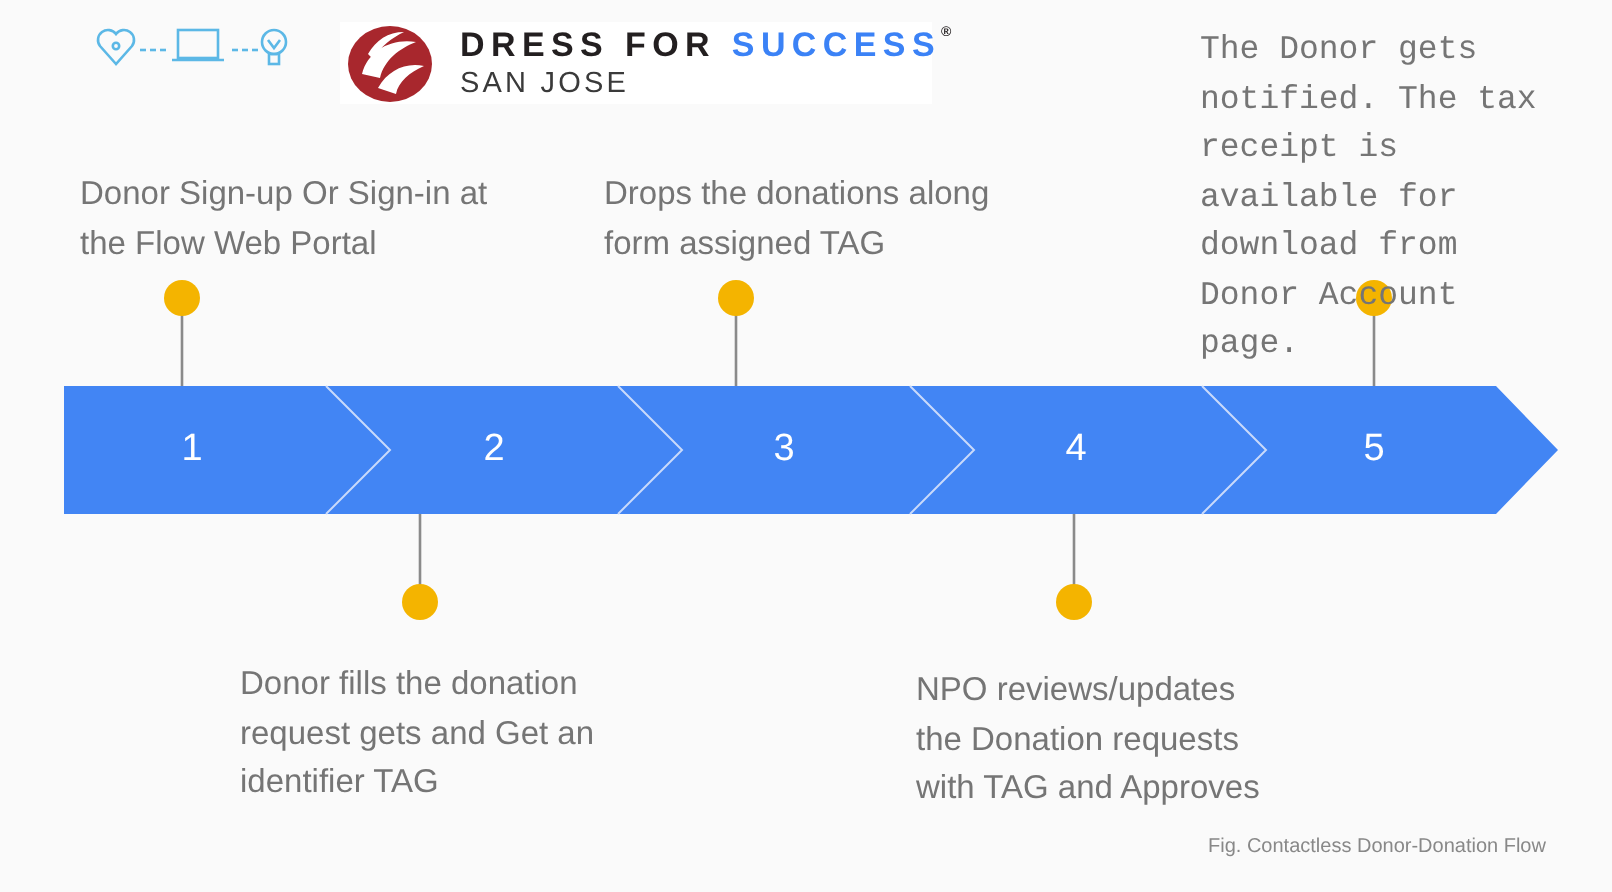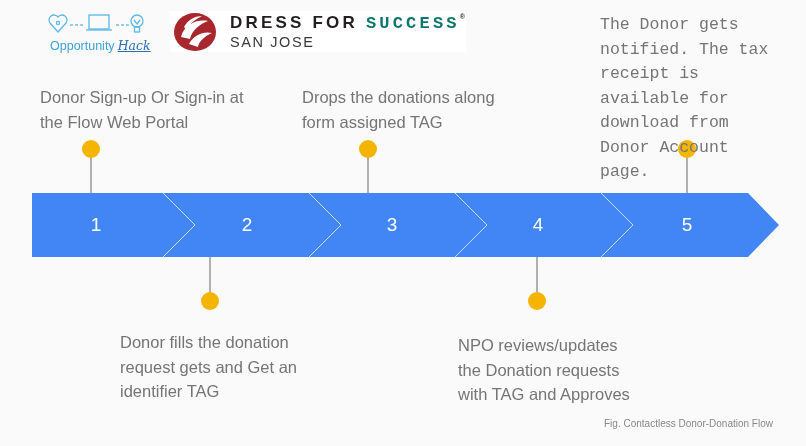--- a/index.html
+++ b/index.html
@@ -15,21 +15,21 @@
     font-size: 12.5px; color: #3aa3dc; white-space: nowrap;
   }
   .oh-hack { font-family: "DejaVu Serif", serif; font-style: italic; color: #2d6fb3; text-decoration: underline; margin-left: 3px; }
   .logo-dfs {
     left: 170px; top: 11px; width: 296px; height: 41px; background: #ffffff;
   }
   .dfs-top {
     position: absolute; left: 60px; top: 2px; font-size: 17px; font-weight: bold;
     letter-spacing: 3.2px; white-space: nowrap; color: #231f20;
   }
-  .dfs-top .red { color: #0f766e; font-family: Liberation Mono, monospace; }
+  .dfs-top .red { color: #3b82f6; }
   .dfs-reg { font-size: 7px; vertical-align: top; letter-spacing: 0; }
   .dfs-sub {
     position: absolute; left: 60px; top: 23px; font-size: 14.5px; letter-spacing: 1.6px;
     color: #3a3a3a; white-space: nowrap;
   }
   .flow-svg { left: 0; top: 0; }
   .step-num {
     position: absolute; top: 213px; width: 40px; text-align: center;
     color: #ffffff; font-size: 19px; line-height: 24px;
   }
@@ -54,23 +54,20 @@
       <rect x="43" y="5" width="20" height="14"></rect>
       <line x1="40" y1="20" x2="66" y2="20"></line>
       <line x1="70" y1="15" x2="73" y2="15"></line>
         <line x1="75" y1="15" x2="78" y2="15"></line>
         <line x1="80" y1="15" x2="83" y2="15"></line>
       <circle cx="91" cy="11" r="6"></circle>
       <path d="M88 10 L91 14 L94 10"></path>
       <rect x="88.5" y="17" width="5" height="5"></rect>
     </g>
   </svg>
-  <div class="oh-label">
-    <span>Opportunity</span><span class="oh-hack">Hack</span>
-  </div>
 </div>
 
 <div class="abs logo-dfs">
   <svg width="52" height="41" viewBox="0 0 52 41" style="position:absolute;left:2px;top:0;">
     <ellipse cx="23" cy="21" rx="21" ry="19" fill="#a8272d"></ellipse>
     <path d="M9 26 C12 14 24 8 36 10 C28 13 20 19 18 28 Z" fill="#ffffff"></path>
     <path d="M17 33 C22 24 31 20 40 22 C33 25 27 30 26 36 Z" fill="#ffffff"></path>
     <path d="M12 16 C16 9 22 5 30 5 C24 8 18 12 15 19 Z" fill="#ffffff"></path>
   </svg>
   <div class="dfs-top"><span>DRESS FOR </span><span class="red">SUCCESS</span><span class="dfs-reg">®</span></div>

